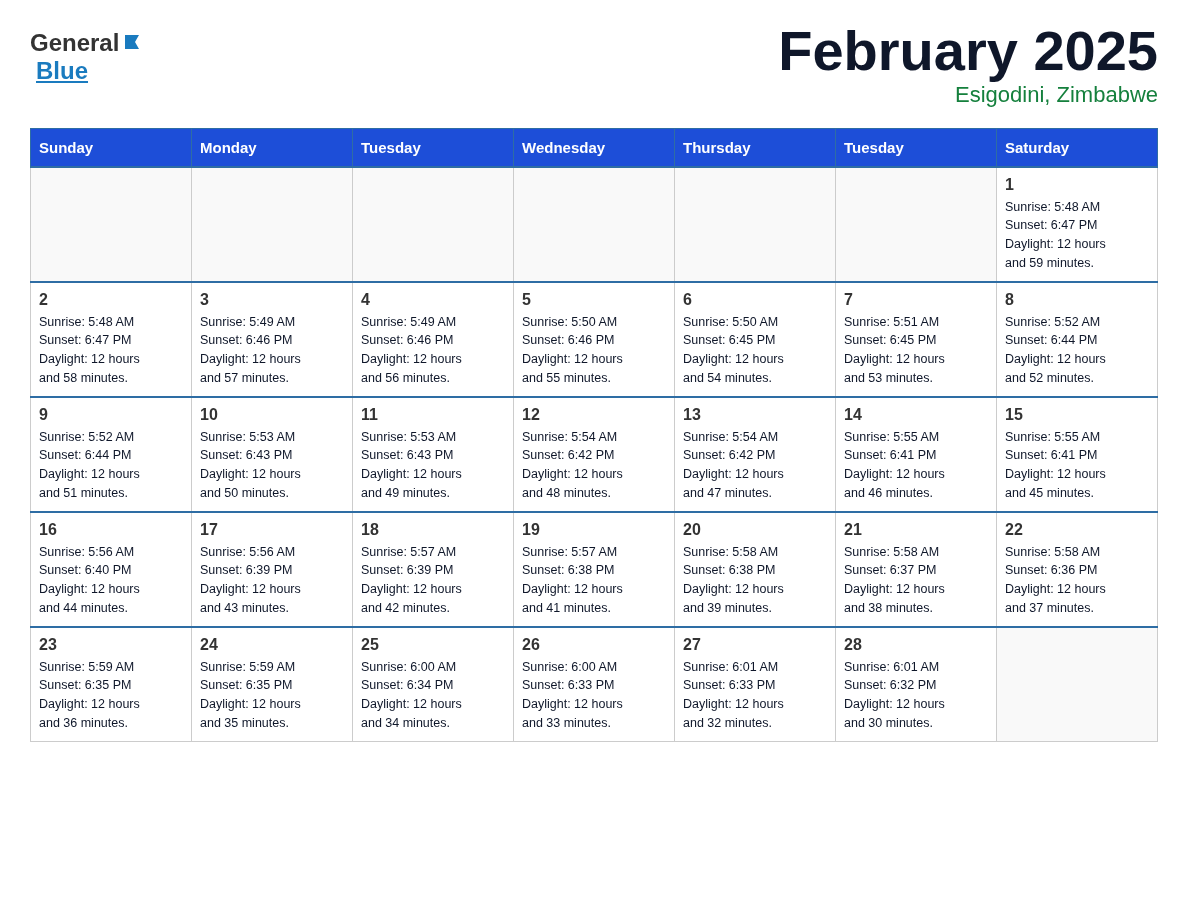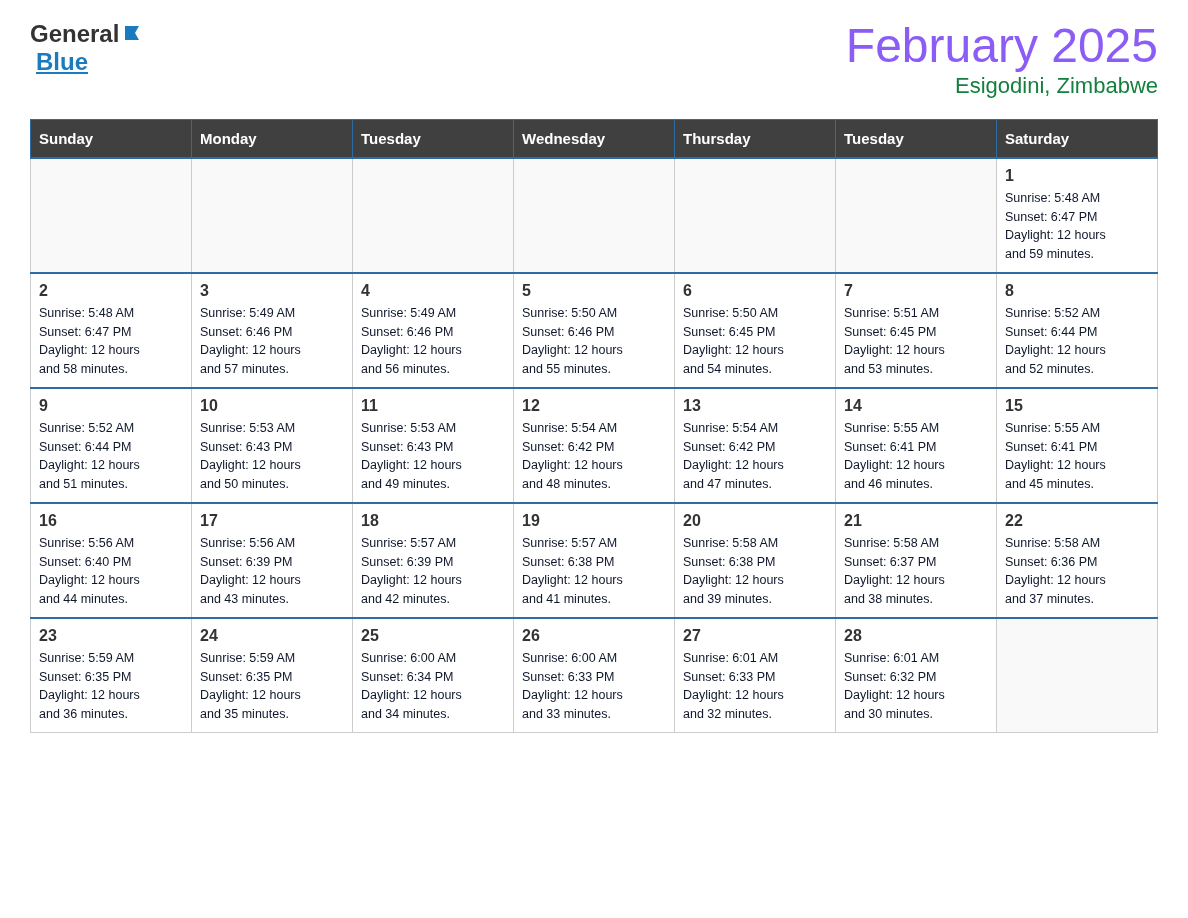--- a/index.html
+++ b/index.html
@@ -13,36 +13,36 @@
     .header {
       display: flex;
       justify-content: space-between;
       align-items: flex-start;
       margin-bottom: 20px;
     }
     .title-block {
       text-align: right;
     }
     .title-block h1 {
-      font-size: 48px;
-      font-weight: normal;
-      color: #8b5cf6;
+      font-size: 56px;
+      font-weight: bold;
+      color: #0f172a;
       line-height: 1.1;
     }
     .title-block h2 {
       font-size: 22px;
       font-weight: normal;
       color: #15803d;
     }
     .calendar {
       width: 100%;
       border-collapse: collapse;
     }
     .calendar thead th {
-      background-color: #404040;
+      background-color: #1d4ed8;
       color: #fff;
       font-size: 15px;
       font-weight: bold;
       padding: 10px 8px;
       text-align: left;
       border: 1px solid #2e6da4;
     }
     .calendar tbody td {
       vertical-align: top;
       border: 1px solid #ccc;
@@ -71,20 +71,21 @@
     }
     
     .logo-wrapper {
       display: flex;
       flex-direction: column;
       align-items: flex-start;
     }
     .logo-line1 {
       display: flex;
       align-items: center;
+      margin-top: 9px;
     }
     .logo-line2 {
       display: flex;
       align-items: center;
       padding-left: 2px;
     }
   </style>
 </head>
 <body>
 

